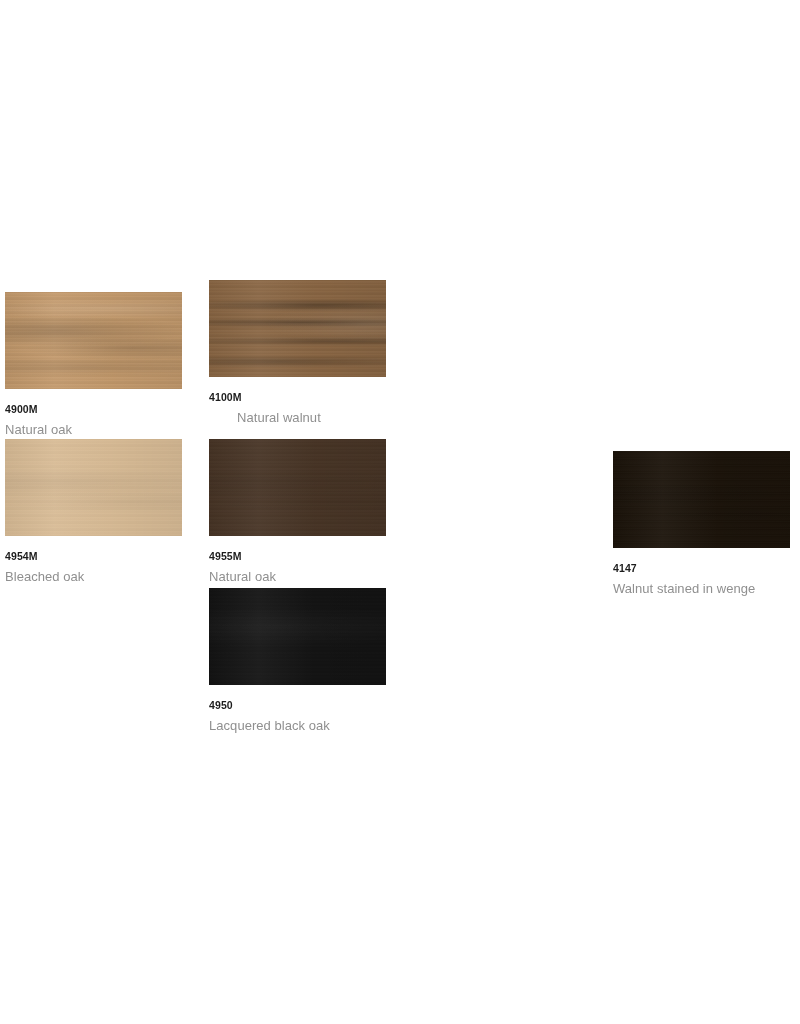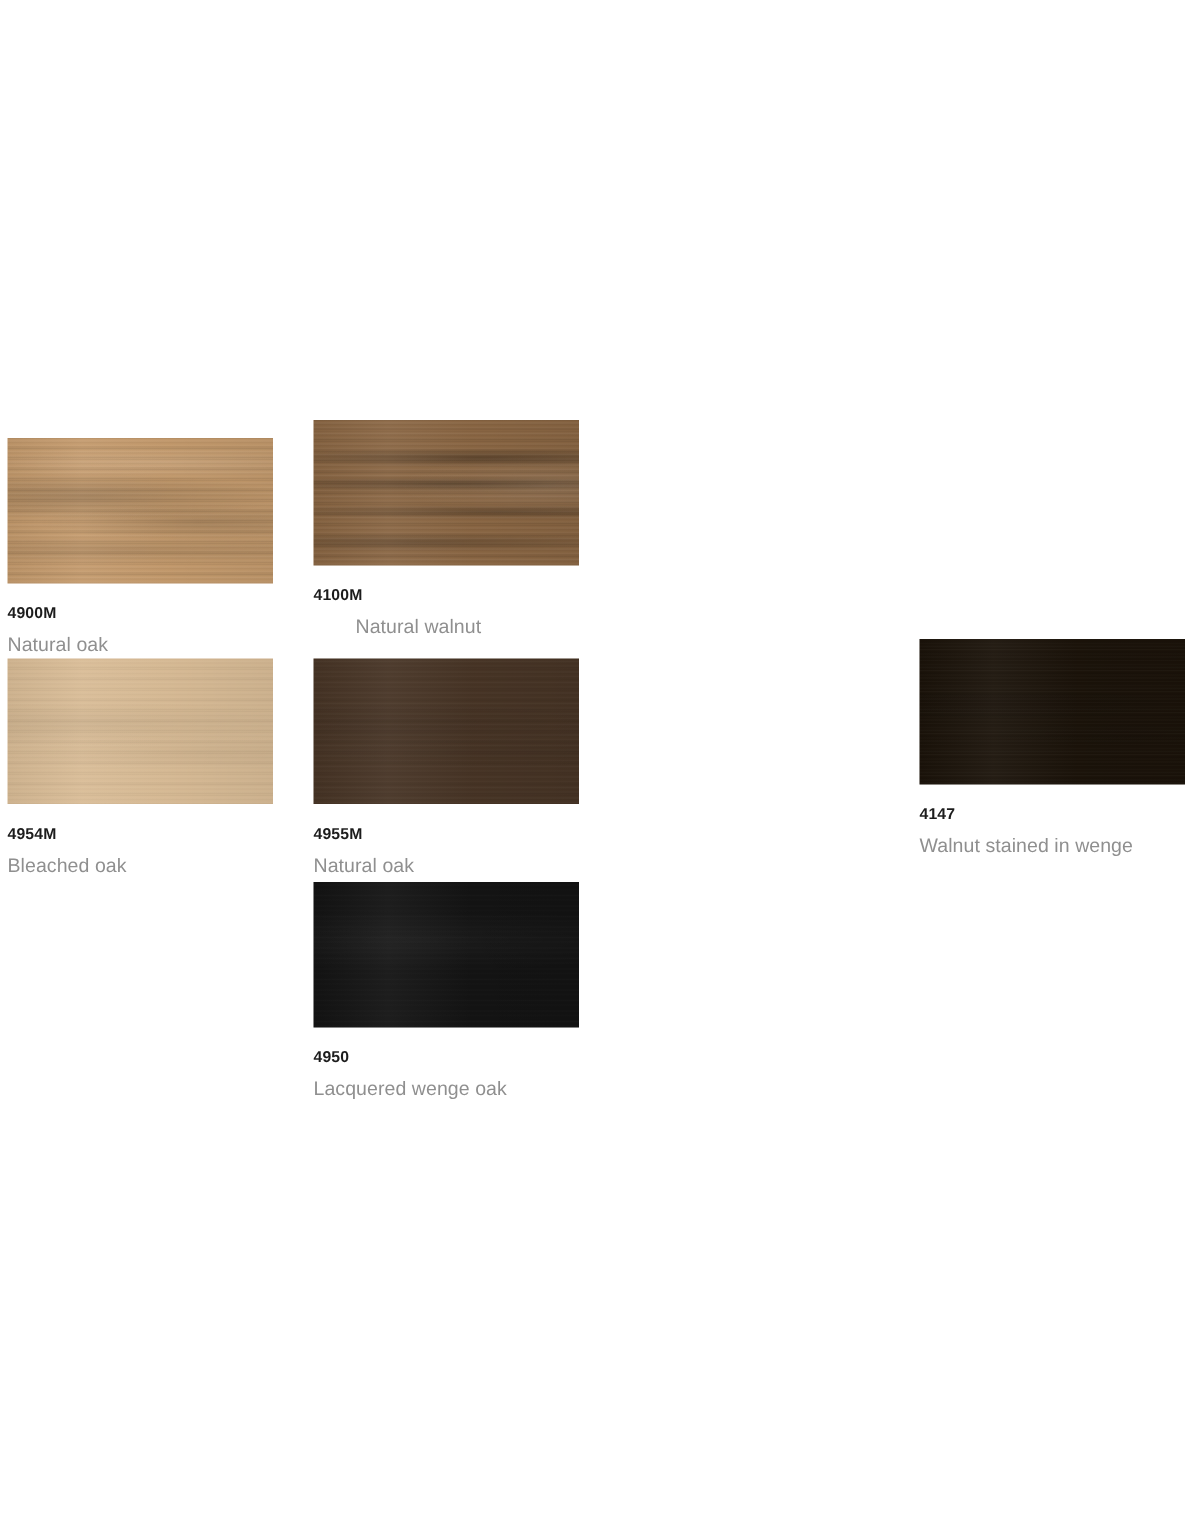--- a/index.html
+++ b/index.html
@@ -171,31 +171,31 @@
     </div>
     <div class="swatch-card" style="left: 209px; top: 439px;">
       <div class="swatch-chip chip-subtle" style="background: rgb(71, 52, 37); width: 177px; height: 97px;">
         <div class="grain-figure"></div>
         <div class="grain-lines"></div>
         <div class="grain-shade"></div>
       </div>
       <div class="swatch-code" style="color: rgb(28, 28, 28);">4955M</div>
       <div class="swatch-desc" style="color: rgb(143, 143, 143);">Natural oak</div>
     </div>
-    <div class="swatch-card" style="left: 613px; top: 426px;">
+    <div class="swatch-card" style="left: 613px; top: 451px;">
       <div class="swatch-chip chip-dark chip-subtle" style="background: rgb(26, 18, 9); width: 177px; height: 97px;">
         <div class="grain-figure"></div>
         <div class="grain-lines"></div>
         <div class="grain-shade"></div>
       </div>
       <div class="swatch-code" style="color: rgb(28, 28, 28);">4147</div>
       <div class="swatch-desc" style="color: rgb(143, 143, 143);">Walnut stained in wenge</div>
     </div>
     <div class="swatch-card" style="left: 209px; top: 588px;">
       <div class="swatch-chip chip-flat" style="background: rgb(19, 19, 19); width: 177px; height: 97px;">
         <div class="grain-figure"></div>
         <div class="grain-lines"></div>
         <div class="grain-shade"></div>
       </div>
       <div class="swatch-code" style="color: rgb(28, 28, 28);">4950</div>
-      <div class="swatch-desc" style="color: rgb(143, 143, 143);">Lacquered wenge oak</div>
+      <div class="swatch-desc" style="color: rgb(143, 143, 143);">Lacquered black oak</div>
     </div>
   </div>
 
 </body></html>

